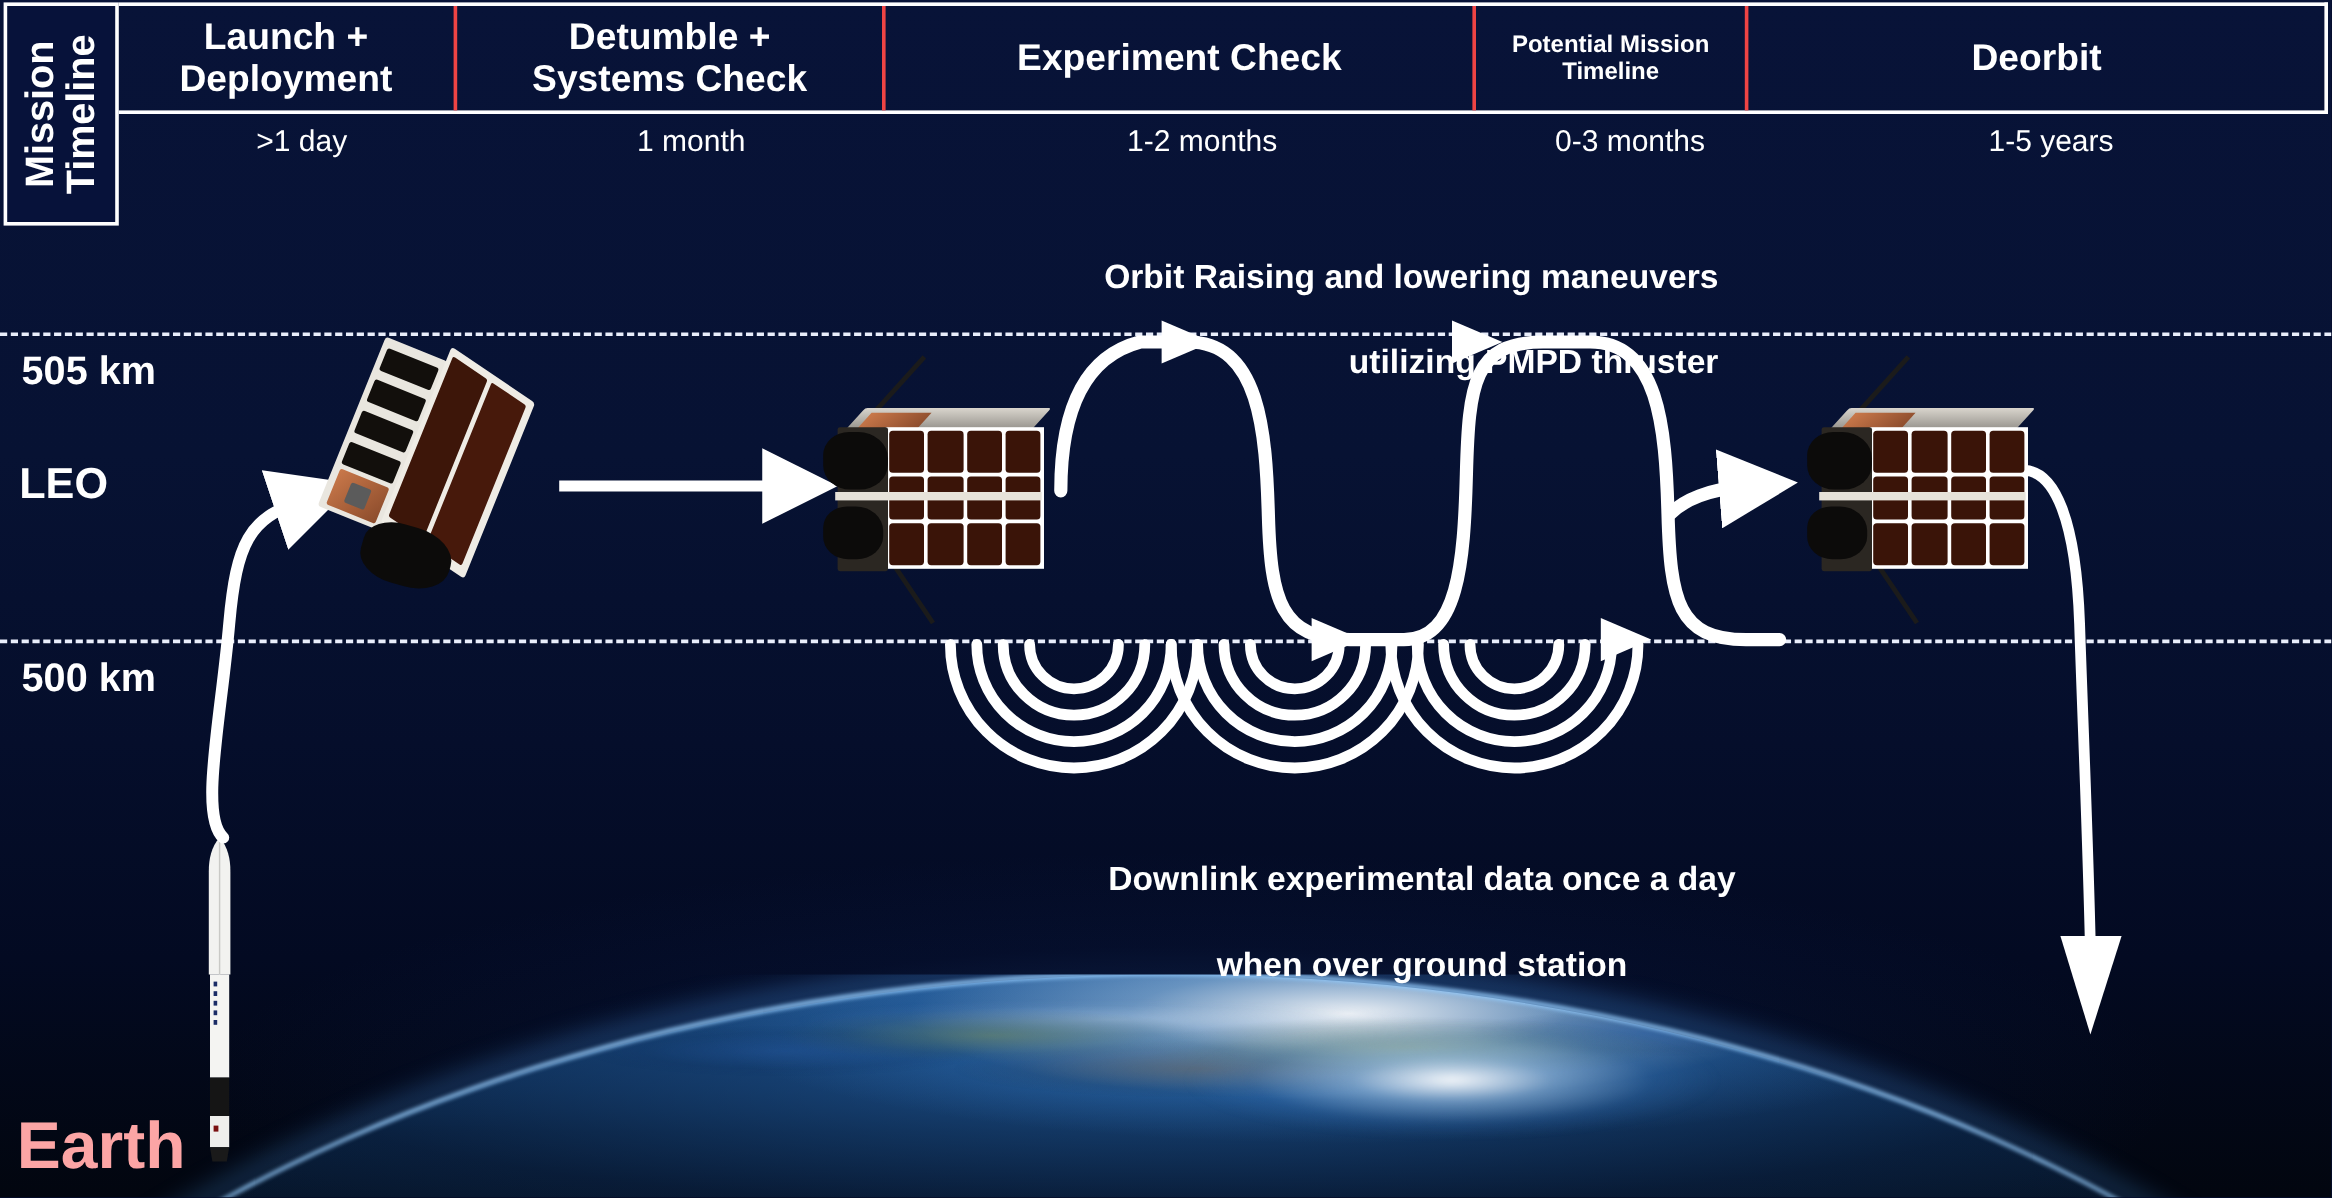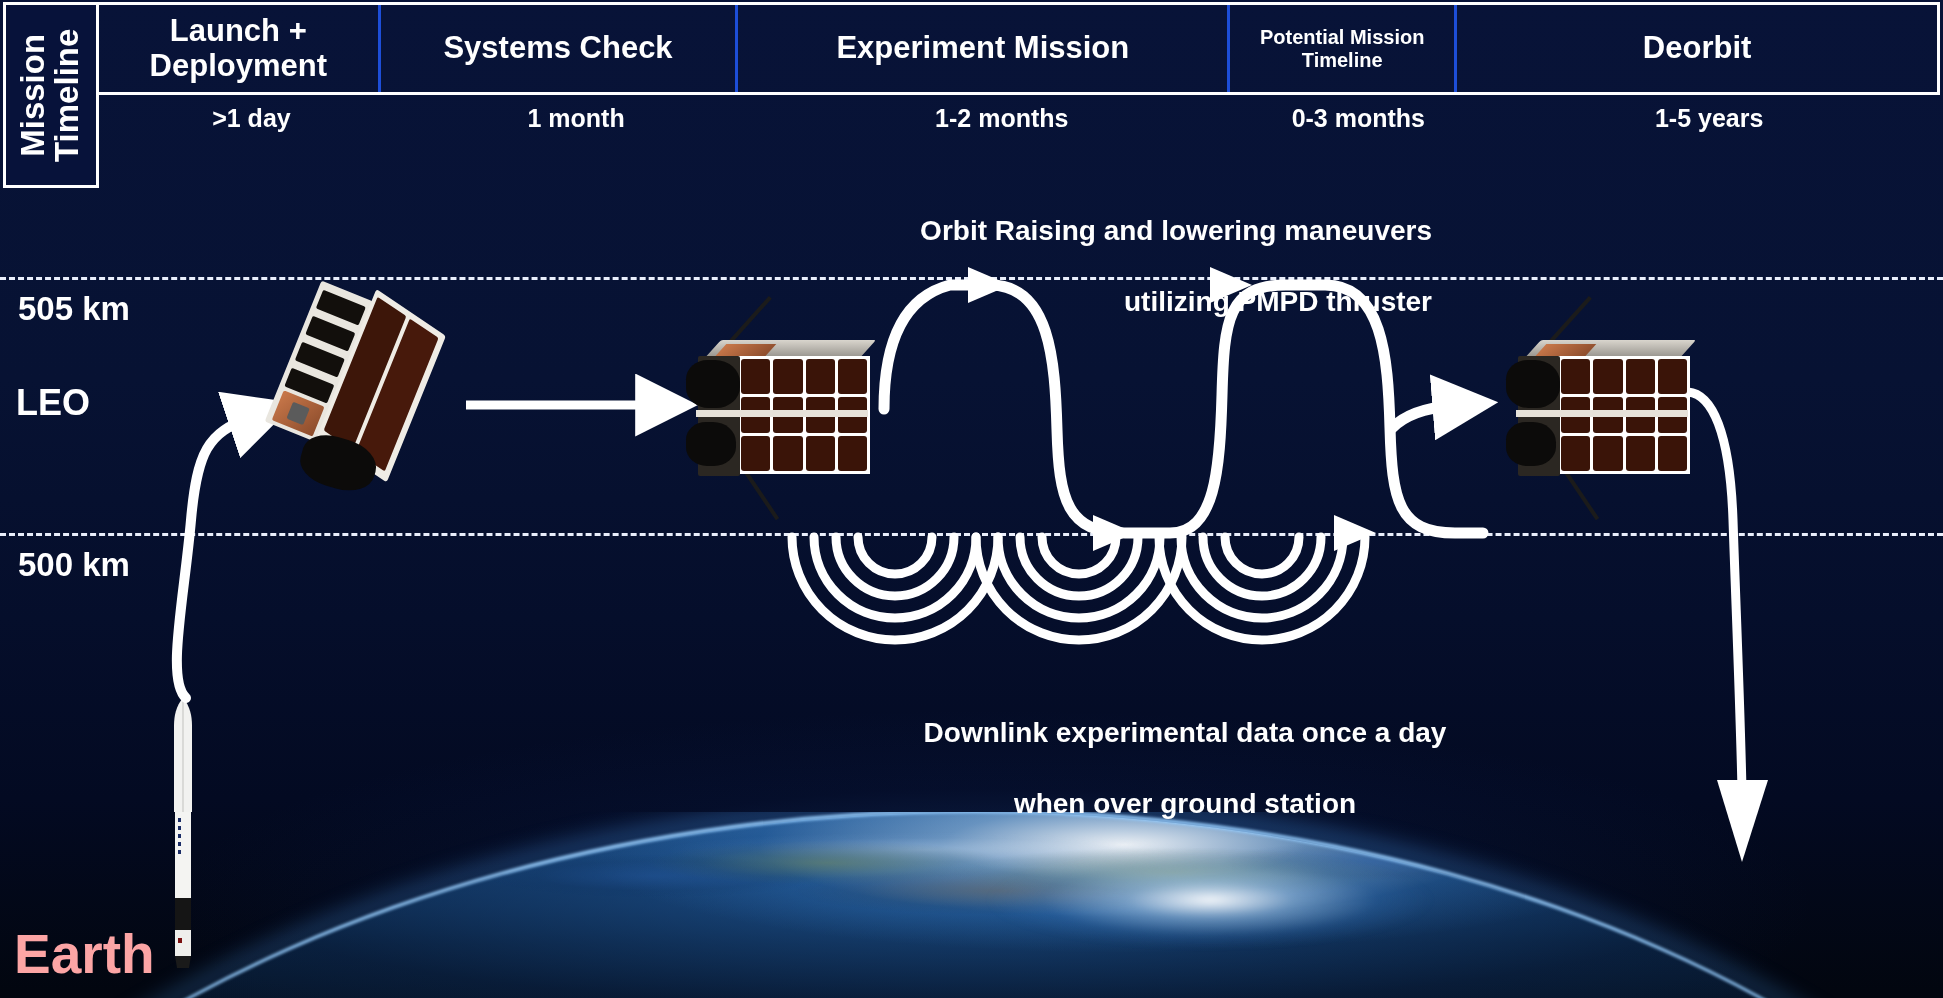--- a/index.html
+++ b/index.html
@@ -77,32 +77,32 @@
     text-align: center;
   }
   .tl-grid {
     position: absolute; left: 99px; top: 2px; width: 1841px; height: 93px;
     border: 3px solid #ffffff; border-left: none;
     display: flex;
   }
   .tl-cell {
     height: 100%; display: flex; align-items: center; justify-content: center;
     color: #fff; text-align: center; line-height: 1.12; padding: 0 6px;
-    border-right: 3px solid #1d4ed8;
+    border-right: 3px solid #ef4444;
   }
   .tl-cell:last-child { border-right: none; }
   .tl-cell.big  { font-size: 31px; font-weight: bold; }
   .tl-cell.small{ font-size: 20px; font-weight: bold; }
   .tl-durations {
     position: absolute; left: 99px; top: 95px; width: 1841px; height: 46px;
     display: flex;
   }
   .tl-dur {
     height: 100%; display: flex; align-items: center; justify-content: center;
-    color: #fff; font-size: 25px; font-weight: bold; margin-left: 17px;
+    color: #fff; font-size: 25px; font-weight: normal; margin-left: 17px;
   }
 
   
   .alt-line {
     position: absolute; left: 0; width: 1943px; height: 0;
     border-top: 3px dashed #e9eefb;
   }
   .alt-label {
     position: absolute; color: #fff; font-weight: bold; font-size: 33px;
   }
@@ -329,25 +329,26 @@
 
   <div class="tl-grid">
     <div class="tl-cell big" style="width:284px">
       <div>
         <div>Launch +</div>
         <div>Deployment</div>
       </div>
     </div>
     <div class="tl-cell big" style="width:361px">
       <div>
+        <div>Detumble +</div>
         <div>Systems Check</div>
       </div>
     </div>
     <div class="tl-cell big" style="width:496px">
-      <div>Experiment Mission</div>
+      <div>Experiment Check</div>
     </div>
     <div class="tl-cell small" style="width:229px">
       <div>
         <div>Potential Mission</div>
         <div>Timeline</div>
       </div>
     </div>
     <div class="tl-cell big" style="width:484px">
       <div>Deorbit</div>
     </div>

